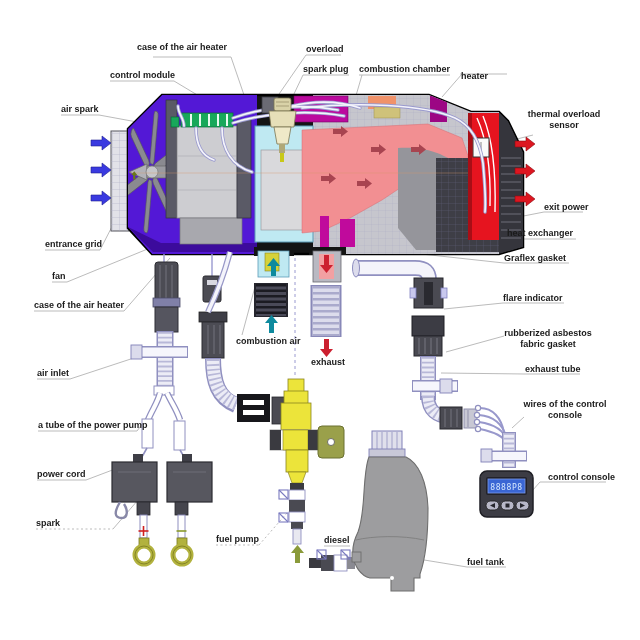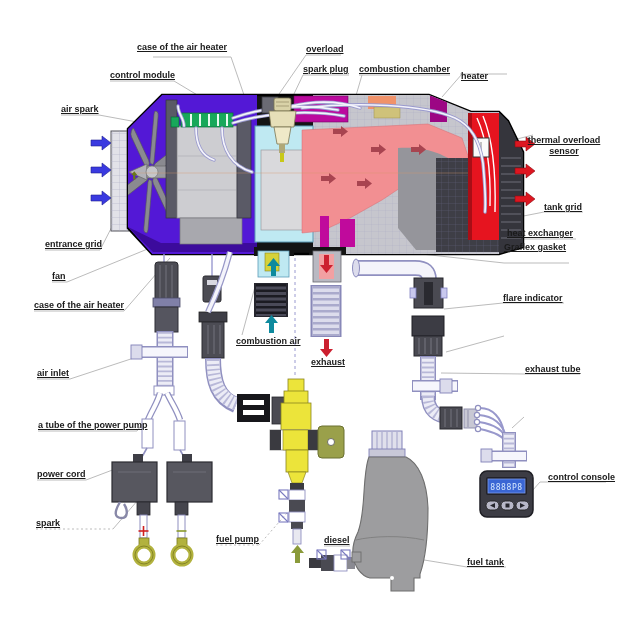--- a/index.html
+++ b/index.html
@@ -1,21 +1,21 @@
 <!DOCTYPE html>
 <html><head>
 <meta charset="utf-8">
 <style>
   html,body{margin:0;padding:0;background:#fff;}
   .stage{position:relative;width:640px;height:640px;background:#ffffff;overflow:hidden;
          font-family:"Liberation Sans",sans-serif;}
   .stage svg{position:absolute;left:0;top:0;}
   .lbl{position:absolute;font:700 9px/1.18 "Liberation Sans",sans-serif;color:#1a1a1a;
-       white-space:nowrap;letter-spacing:0;text-decoration:underline;}
-  .ctr{white-space:normal;text-align:center;margin-top:26px;}
+       white-space:nowrap;letter-spacing:0;}
+  .ctr{white-space:normal;text-align:center;}
   .lcd-txt{font-family:"DejaVu Sans Mono",monospace;font-size:8px;letter-spacing:.6px;}
 </style>
 </head>
 <body>
 
 <div class="stage">
 <svg width="640" height="640" viewBox="0 0 640 640">
   <defs>
     <pattern id="g1" width="7" height="7" patternUnits="userSpaceOnUse">
       <path d="M0,0 H7 M0,0 V7" stroke="#a9a9c2" stroke-width="0.6" fill="none"></path>
@@ -475,31 +475,33 @@
 </svg>
 
 <div class="lbl" style="left:137px;top:42px">case of the air heater</div>
 <div class="lbl" style="left:110px;top:70px">control module</div>
 <div class="lbl" style="left:61px;top:104px">air spark</div>
 <div class="lbl" style="left:306px;top:44px">overload</div>
 <div class="lbl" style="left:303px;top:64px">spark plug</div>
 <div class="lbl" style="left:359px;top:64px">combustion chamber</div>
 <div class="lbl" style="left:461px;top:71px">heater</div>
 <div class="lbl ctr" style="left:521px;top:109px;width:86px">thermal overload sensor</div>
-<div class="lbl" style="left:544px;top:202px">tank grid</div>
+<div class="lbl" style="left:544px;top:202px">exit power</div>
 <div class="lbl" style="left:507px;top:228px">heat exchanger</div>
-<div class="lbl" style="left:504px;top:242px">Graflex gasket</div>
+<div class="lbl" style="left:504px;top:253px">Graflex gasket</div>
 <div class="lbl" style="left:503px;top:293px">flare indicator</div>
 <div class="lbl" style="left:45px;top:239px">entrance grid</div>
 <div class="lbl" style="left:52px;top:271px">fan</div>
 <div class="lbl" style="left:34px;top:300px">case of the air heater</div>
 <div class="lbl" style="left:37px;top:368px">air inlet</div>
 <div class="lbl" style="left:38px;top:420px">a tube of the power pump</div>
 <div class="lbl" style="left:37px;top:469px">power cord</div>
 <div class="lbl" style="left:36px;top:518px">spark</div>
 <div class="lbl" style="left:236px;top:336px">combustion air</div>
 <div class="lbl" style="left:311px;top:357px">exhaust</div>
+<div class="lbl ctr" style="left:498px;top:328px;width:100px">rubberized asbestos fabric gasket</div>
 <div class="lbl" style="left:525px;top:364px">exhaust tube</div>
+<div class="lbl ctr" style="left:519px;top:399px;width:92px">wires of the control console</div>
 <div class="lbl" style="left:548px;top:472px">control console</div>
 <div class="lbl" style="left:216px;top:534px">fuel pump</div>
 <div class="lbl" style="left:324px;top:535px">diesel</div>
 <div class="lbl" style="left:467px;top:557px">fuel tank</div>
 </div>
 
 </body></html>

